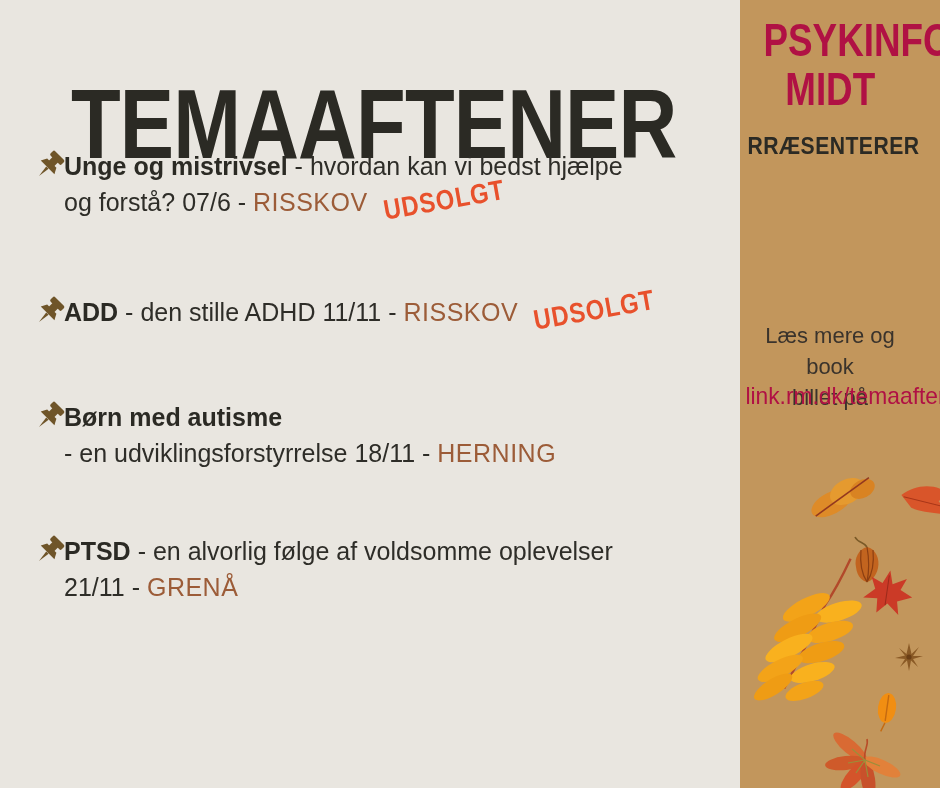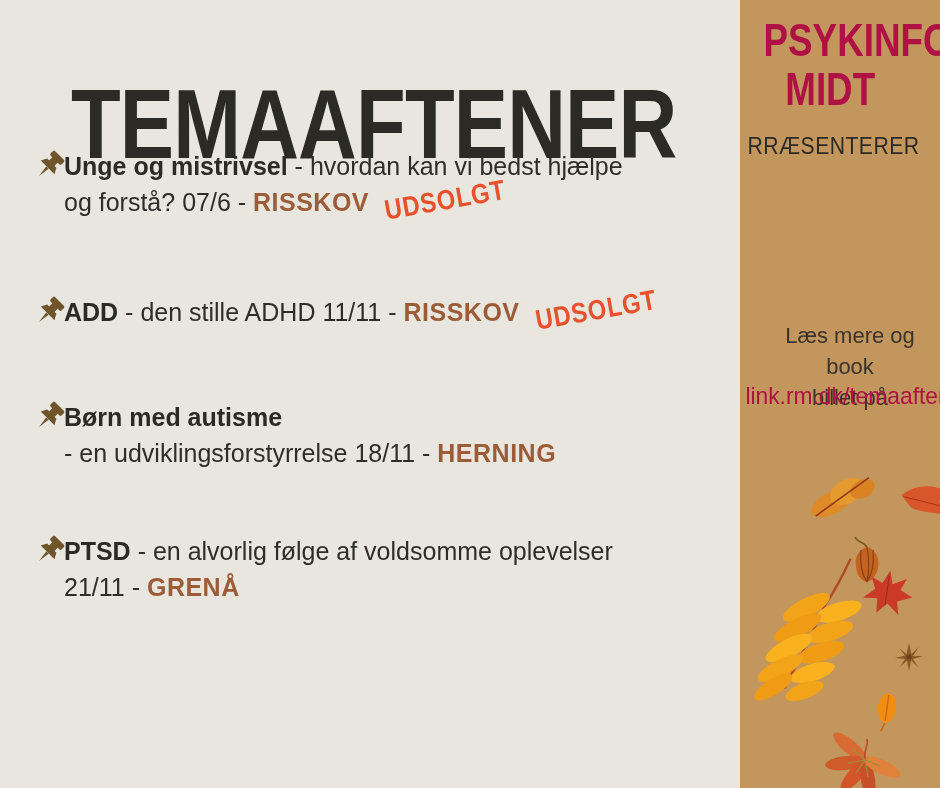--- a/index.html
+++ b/index.html
@@ -14,41 +14,41 @@
   .title{
     position:absolute;top:2px;left:0;width:740px;text-align:center;
     font-size:98px;line-height:112px;font-weight:700;letter-spacing:-1px;
     color:var(--heading,#2b2a24);white-space:nowrap;
   }
   .title .fit{display:inline-block;transform:scaleX(0.83);transform-origin:center;}
   .event{position:absolute;left:28px;width:706px;}
   .pin{position:absolute;left:0;top:1px;width:34px;height:34px;}
   .etext{margin-left:32px;font-size:25px;line-height:36px;}
   .b{font-weight:700;color:var(--heading,#2b2a24);}
-  .loc{font-weight:700;color:var(--location,#9c5c38);letter-spacing:0.5px;}
+  .loc{font-weight:400;color:var(--location,#9c5c38);letter-spacing:0.5px;}
   .badge{
     display:inline-block;font-weight:700;font-size:28px;letter-spacing:1px;
     color:var(--soldout,#e8512c);
     transform:translate(16px,9px) rotate(-10deg) scaleX(0.85);
     transform-origin:left center;white-space:nowrap;
   }
   
   .sidebar{
     position:absolute;left:740px;top:0;width:200px;height:788px;
     background:var(--sidebar_bg,#c2965c);overflow:hidden;
   }
   .sb{position:absolute;left:0;width:180px;text-align:center;}
   .fitline{display:inline-block;white-space:nowrap;transform-origin:center;}
   .brand{top:16px;font-size:46px;line-height:49px;font-weight:700;color:var(--accent,#b01144);}
   .brand .fitline{transform:scaleX(0.8);}
-  .presents{top:133px;font-size:23px;font-weight:400;letter-spacing:0.5px;color:var(--heading,#2b2a24);}
+  .presents{top:133px;font-size:23px;font-weight:700;letter-spacing:0.5px;color:var(--heading,#2b2a24);}
   .presents .fitline{transform:scaleX(0.92);}
   .month{top:180px;font-size:40px;line-height:44px;font-weight:700;color:var(--accent,#b01144);}
   .month .fitline{transform:scaleX(0.82);}
-  .cta{top:320px;font-size:22px;line-height:31px;color:var(--cta_text,#3a332c);padding-left:20px;}
+  .cta{top:320px;font-size:22px;line-height:31px;color:var(--cta_text,#3a332c);}
   .link{top:382px;font-size:24px;color:var(--accent,#b01144);}
   .link .fitline{transform:scaleX(0.95);}
   .leaves{position:absolute;left:0;top:430px;width:200px;height:358px;}
 </style>
 </head>
 <body>
 
 <div class="poster">
 
   <div class="main">

